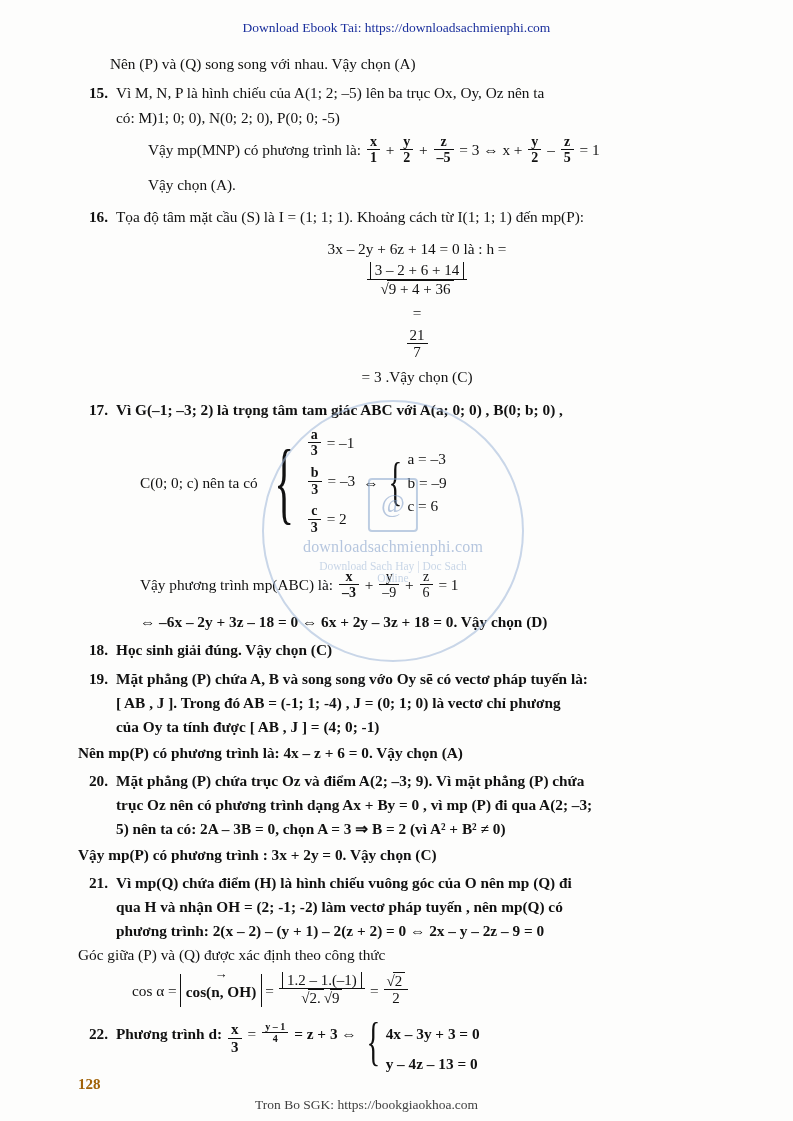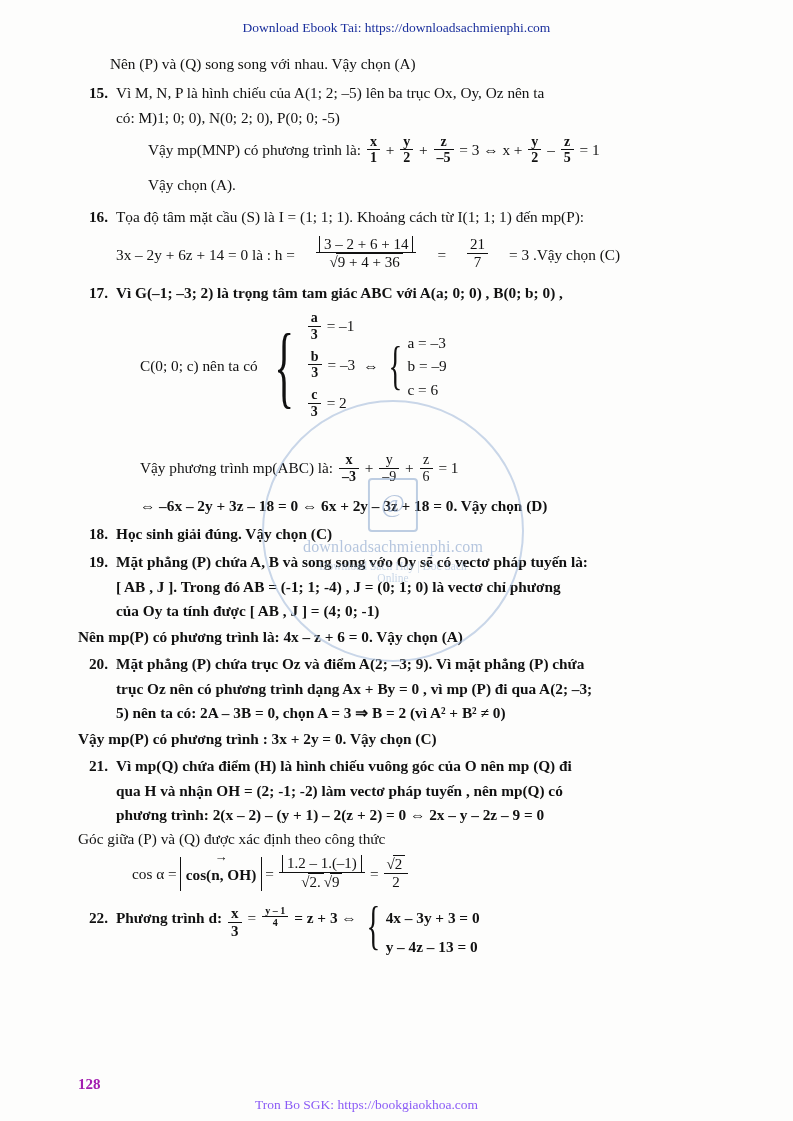--- a/index.html
+++ b/index.html
@@ -30,30 +30,30 @@
     color: #1a2f9c;
     font-size: 13.5px;
     font-family: "Liberation Serif", serif;
   }
   .footer-link {
     position: absolute;
     bottom: 8px;
     left: 0;
     width: 733px;
     text-align: center;
-    color: #8b5cf6;
+    color: #404040;
     font-size: 13.5px;
   }
   .page-number {
     position: absolute;
     left: 78px;
     bottom: 28px;
     font-size: 15px;
     font-weight: bold;
-    color: #a21caf;
+    color: #a16207;
   }
   .content {
     position: absolute;
     left: 78px;
     top: 52px;
     width: 640px;
     font-size: 15.3px;
     line-height: 1.52;
   }
   .line {
@@ -220,21 +220,21 @@
           <span>= 1</span>
         </div>
         <div class="line indent1" style="margin-top:6px;">Vậy chọn (A).</div>
       </div>
     </div>
 
     <div class="item" style="margin-top:8px;">
       <div class="num">16.</div>
       <div class="body">
         <div class="line">Tọa độ tâm mặt cầu (S) là I = (1; 1; 1). Khoảng cách từ I(1; 1; 1) đến mp(P):</div>
-        <div class="line" style="margin-top:8px; display:flex; align-items:center; gap:19px;">
+        <div class="line" style="margin-top:8px; display:flex; align-items:center; gap:3px;flex-direction:column;">
           <span>3x – 2y + 6z + 14 = 0 là :    h =</span>
           <span class="frac" style="font-size:15px;">
             <span class="n">
               <span class="abs">3 – 2 + 6 + 14</span>
             </span>
             <span class="d">
               <span class="sqrtsym">√</span><span class="sqrt">9 + 4 + 36</span>
             </span>
           </span>
           <span>=</span>

